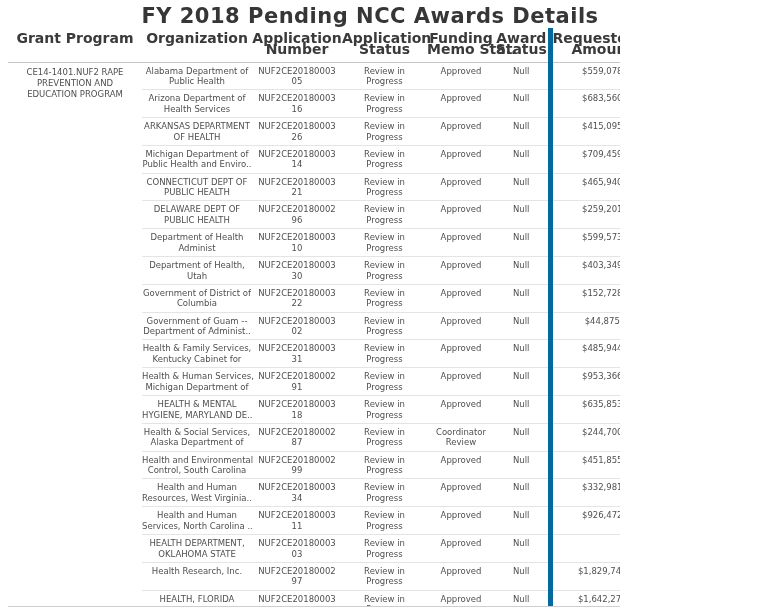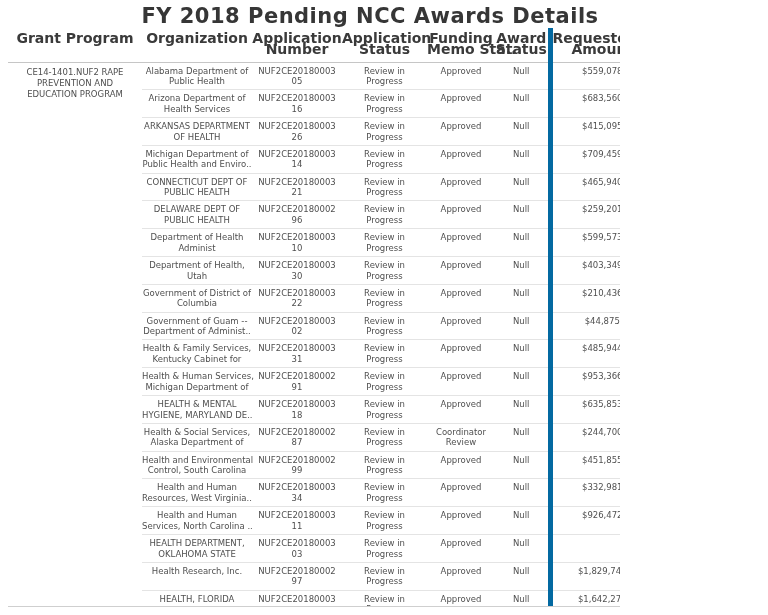--- a/index.html
+++ b/index.html
@@ -166,21 +166,21 @@
   </tr>
           <tr class="body-row">
     <td class="cell">Government of District of
 Columbia</td>
     <td class="cell">NUF2CE20180003
 22</td>
     <td class="cell">Review in
 Progress</td>
     <td class="cell">Approved</td>
     <td class="cell">Null</td>
-    <td class="cell requested">$210,436</td>
+    <td class="cell requested">$152,728</td>
     <td class="cell award-amount"></td>
   </tr>
           <tr class="body-row">
     <td class="cell">Government of Guam --
 Department of Administ..</td>
     <td class="cell">NUF2CE20180003
 02</td>
     <td class="cell">Review in
 Progress</td>
     <td class="cell">Approved</td>

